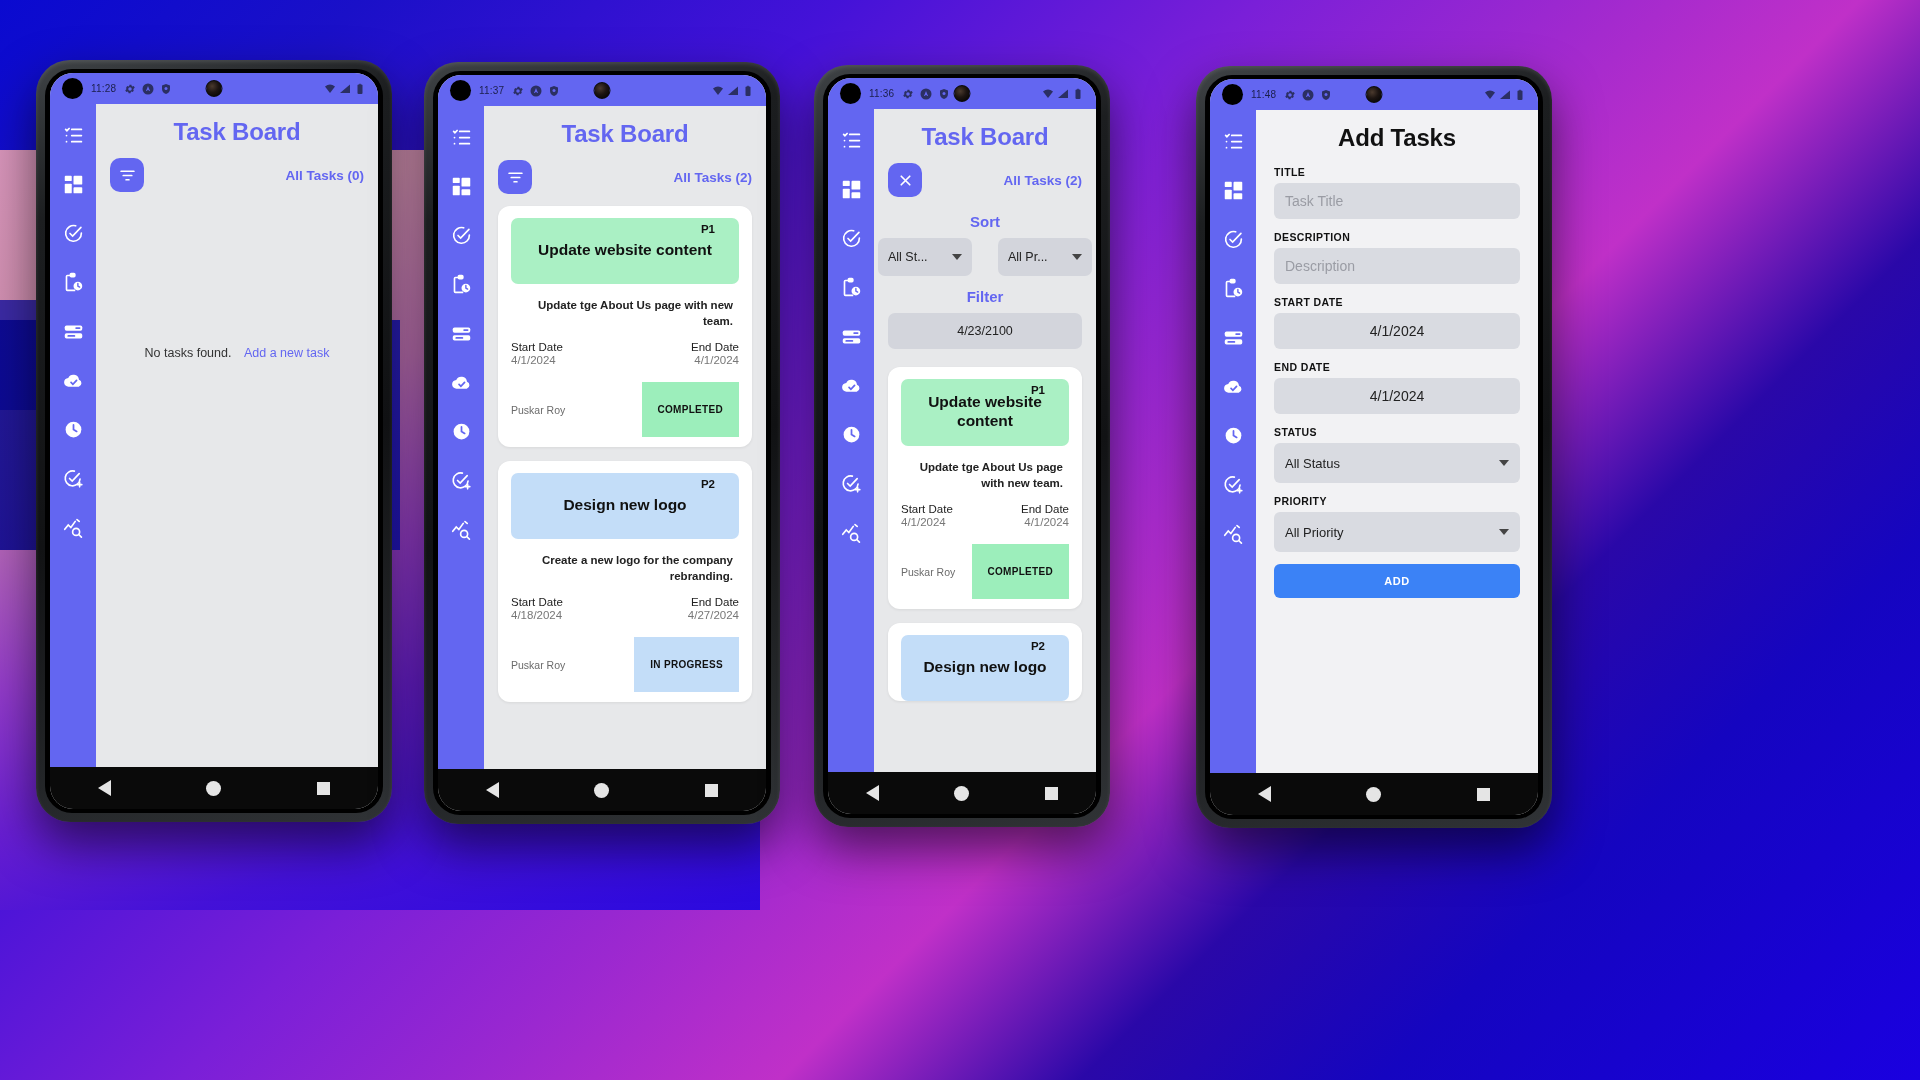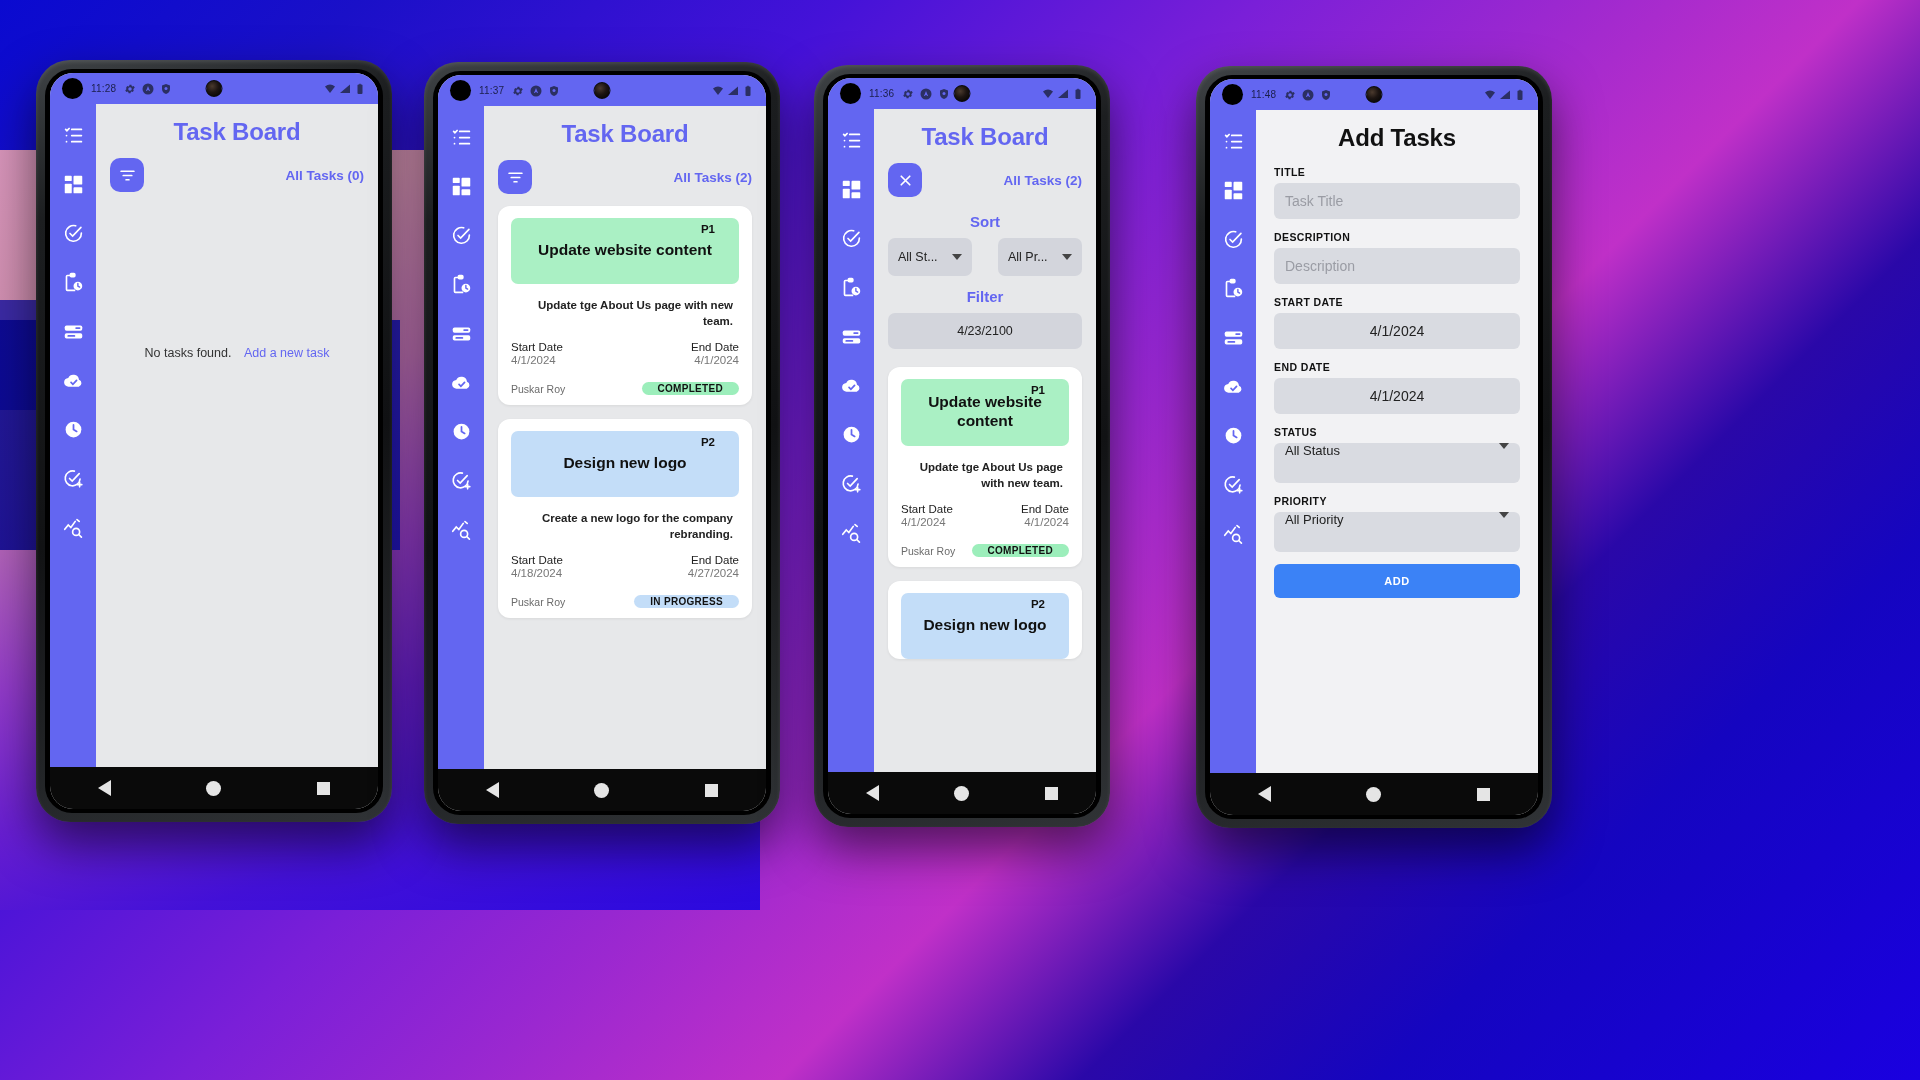--- a/index.html
+++ b/index.html
@@ -203,34 +203,34 @@
   .dates { display: flex; justify-content: space-between; margin-bottom: 16px; }
   .dcol { display: flex; flex-direction: column; }
   .dcol.r { align-items: flex-end; }
   .dlabel { font-size: 11.5px; color: #222; }
   .dval { font-size: 11.5px; color: #777; margin-top: 1px; }
   .cardfoot { display: flex; align-items: center; }
   .assignee { font-size: 10.5px; color: #6b6b6b; }
   .badge {
     margin-left: auto;
     font-size: 10px; font-weight: bold; color: #111;
-    padding: 1px 16px; border-radius: 11px;
+    padding: 22px 16px; border-radius: 0;
     letter-spacing: .3px;
     border: none; cursor: pointer;
   }
   .badge.done { background: #9ceebb; }
   .badge.prog { background: #c3ddf8; }
 
   
   .sec-title {
     text-align: center; color: #6366f1;
     font-weight: bold; font-size: 15px;
     margin: 12px 0 8px 0;
   }
-  .row2 { display: flex; gap: 26px; padding: 0 14px; justify-content: center; }
+  .row2 { display: flex; gap: 26px; padding: 0 4px; justify-content: center; }
   .sel {
     flex: 1 1 0;
     background: #d3d5dc;
     border-radius: 7px;
     height: 38px;
     display: flex; align-items: center;
     padding: 0 10px;
     font-size: 12.5px; color: #222;
     cursor: pointer;
   }
@@ -262,21 +262,21 @@
     font-size: 14px;
     color: #9a9ca4;
     margin-bottom: 12px;
     cursor: text;
   }
   .finput.val { color: #222; justify-content: center; }
   .fsel {
     background: #d9dbe1;
     border-radius: 6px;
     height: 40px;
-    display: flex; align-items: flex-start;
+    display: flex; align-items: center;
     padding: 0 11px;
     font-size: 13px; color: #222;
     margin-bottom: 12px;
     cursor: pointer;
   }
   .addbtn {
     width: 100%; height: 34px;
     background: #3b82f6;
     border-radius: 6px;
     border: none;

